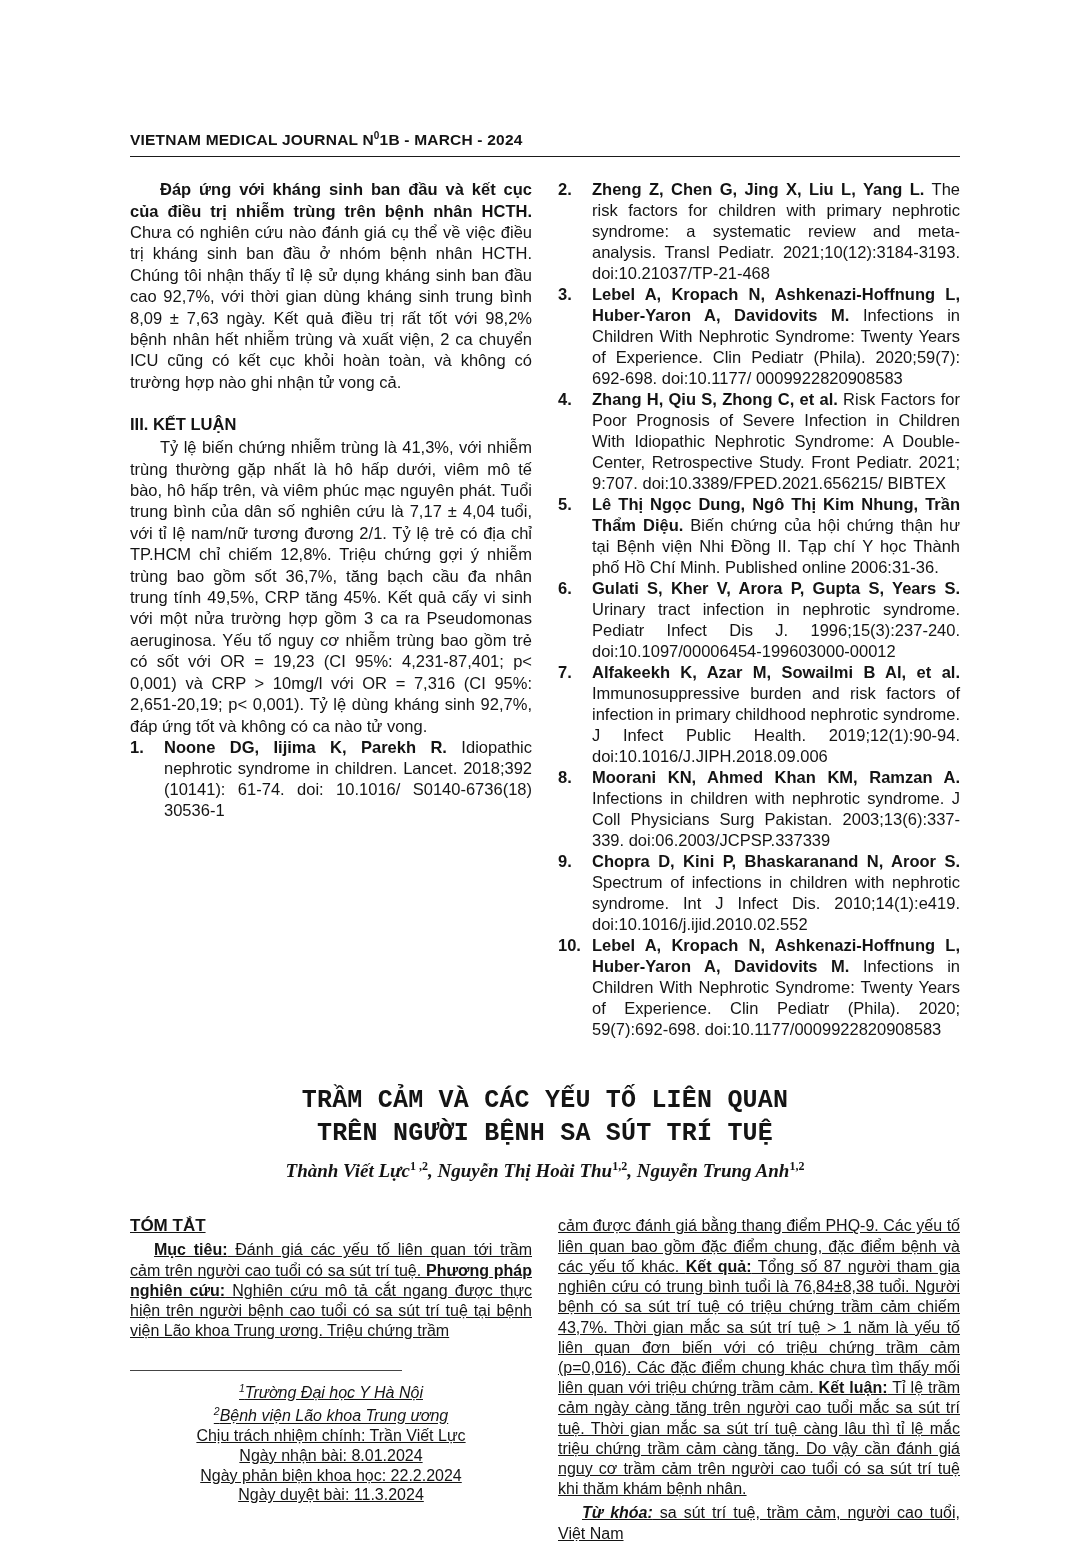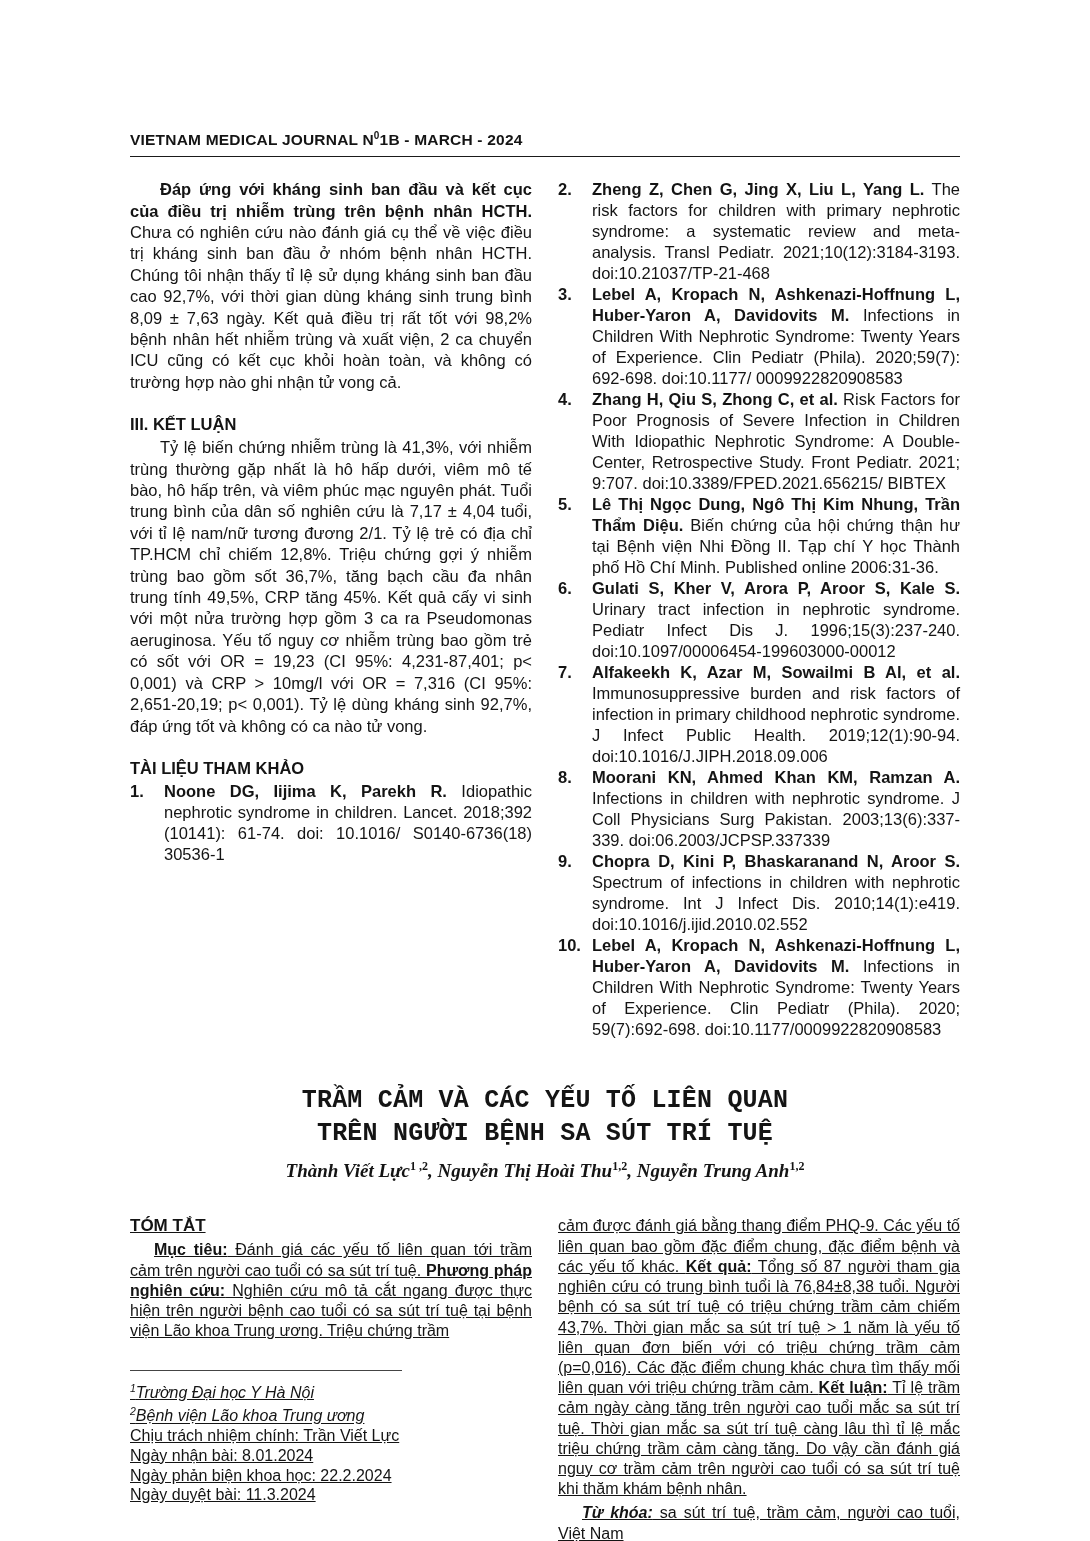--- a/index.html
+++ b/index.html
@@ -72,21 +72,21 @@
 
   .abs-par {
     font-size: 16px;
     line-height: 20.2px;
     text-align: justify;
   }
   .indent2 { text-indent: 24px; }
   .keywords { margin-top: 4px; }
 
   
-  .footnote-block { margin-top: 28px; }
+  .footnote-block { margin-top: 28px; text-align: center; }
   .footnote-rule { width: 272px; border-top: 1px solid #444; margin-bottom: 8px; }
   .fn { font-size: 16px; line-height: 19.6px; }
   .fn.italic { font-style: italic; }
   .fn sup { font-size: 10.5px; }
 </style>
 </head>
 <body>
 
 <div class="page">
 
@@ -96,21 +96,20 @@
 
   <div class="cols">
     <div class="col">
       <p class="body-par indent">
         <span class="b">Đáp ứng với kháng sinh ban đầu và kết cục của điều trị nhiễm trùng trên bệnh nhân HCTH.</span><span> Chưa có nghiên cứu nào đánh giá cụ thể về việc điều trị kháng sinh ban đầu ở nhóm bệnh nhân HCTH. Chúng tôi nhận thấy tỉ lệ sử dụng kháng sinh ban đầu cao 92,7%, với thời gian dùng kháng sinh trung bình 8,09 ± 7,63 ngày. Kết quả điều trị rất tốt với 98,2% bệnh nhân hết nhiễm trùng và xuất viện, 2 ca chuyển ICU cũng có kết cục khỏi hoàn toàn, và không có trường hợp nào ghi nhận tử vong cả.</span>
       </p>
 
       <h3 class="sec-heading">III. KẾT LUẬN</h3>
       <p class="body-par indent">Tỷ lệ biến chứng nhiễm trùng là 41,3%, với nhiễm trùng thường gặp nhất là hô hấp dưới, viêm mô tế bào, hô hấp trên, và viêm phúc mạc nguyên phát. Tuổi trung bình của dân số nghiên cứu là 7,17 ± 4,04 tuổi, với tỉ lệ nam/nữ tương đương 2/1. Tỷ lệ trẻ có địa chỉ TP.HCM chỉ chiếm 12,8%. Triệu chứng gợi ý nhiễm trùng bao gồm sốt 36,7%, tăng bạch cầu đa nhân trung tính 49,5%, CRP tăng 45%. Kết quả cấy vi sinh với một nửa trường hợp gồm 3 ca ra Pseudomonas aeruginosa. Yếu tố nguy cơ nhiễm trùng bao gồm trẻ có sốt với OR = 19,23 (CI 95%: 4,231-87,401; p&lt; 0,001) và CRP &gt; 10mg/l với OR = 7,316 (CI 95%: 2,651-20,19; p&lt; 0,001). Tỷ lệ dùng kháng sinh 92,7%, đáp ứng tốt và không có ca nào tử vong.</p>
 
-      <h3 class="sec-heading">TÀI LIỆU THAM KHẢO</h3>
 
       <div class="ref">
         <span class="ref-num">1.</span>
         <span class="ref-body"><span class="b">Noone DG, Iijima K, Parekh R.</span><span> Idiopathic nephrotic syndrome in children. Lancet. 2018;392 (10141): 61-74. doi: 10.1016/ S0140-6736(18) 30536-1</span></span>
       </div>
     </div>
 
     <div class="col">
       <div class="ref">
         <span class="ref-num">2.</span>
@@ -123,21 +122,21 @@
       <div class="ref">
         <span class="ref-num">4.</span>
         <span class="ref-body"><span class="b">Zhang H, Qiu S, Zhong C, et al.</span><span> Risk Factors for Poor Prognosis of Severe Infection in Children With Idiopathic Nephrotic Syndrome: A Double-Center, Retrospective Study. Front Pediatr. 2021; 9:707. doi:10.3389/FPED.2021.656215/ BIBTEX</span></span>
       </div>
       <div class="ref">
         <span class="ref-num">5.</span>
         <span class="ref-body"><span class="b">Lê Thị Ngọc Dung, Ngô Thị Kim Nhung, Trần Thẩm Diệu.</span><span> Biến chứng của hội chứng thận hư tại Bệnh viện Nhi Đồng II. Tạp chí Y học Thành phố Hồ Chí Minh. Published online 2006:31-36.</span></span>
       </div>
       <div class="ref">
         <span class="ref-num">6.</span>
-        <span class="ref-body"><span class="b">Gulati S, Kher V, Arora P, Aroor S, Kale S.</span><span> Urinary tract infection in nephrotic syndrome. Pediatr Infect Dis J. 1996;15(3):237-240. doi:10.1097/00006454-199603000-00012</span></span>
+        <span class="ref-body"><span class="b">Gulati S, Kher V, Arora P, Gupta S, Years S.</span><span> Urinary tract infection in nephrotic syndrome. Pediatr Infect Dis J. 1996;15(3):237-240. doi:10.1097/00006454-199603000-00012</span></span>
       </div>
       <div class="ref">
         <span class="ref-num">7.</span>
         <span class="ref-body"><span class="b">Alfakeekh K, Azar M, Sowailmi B Al, et al.</span><span> Immunosuppressive burden and risk factors of infection in primary childhood nephrotic syndrome. J Infect Public Health. 2019;12(1):90-94. doi:10.1016/J.JIPH.2018.09.006</span></span>
       </div>
       <div class="ref">
         <span class="ref-num">8.</span>
         <span class="ref-body"><span class="b">Moorani KN, Ahmed Khan KM, Ramzan A.</span><span> Infections in children with nephrotic syndrome. J Coll Physicians Surg Pakistan. 2003;13(6):337-339. doi:06.2003/JCPSP.337339</span></span>
       </div>
       <div class="ref">

